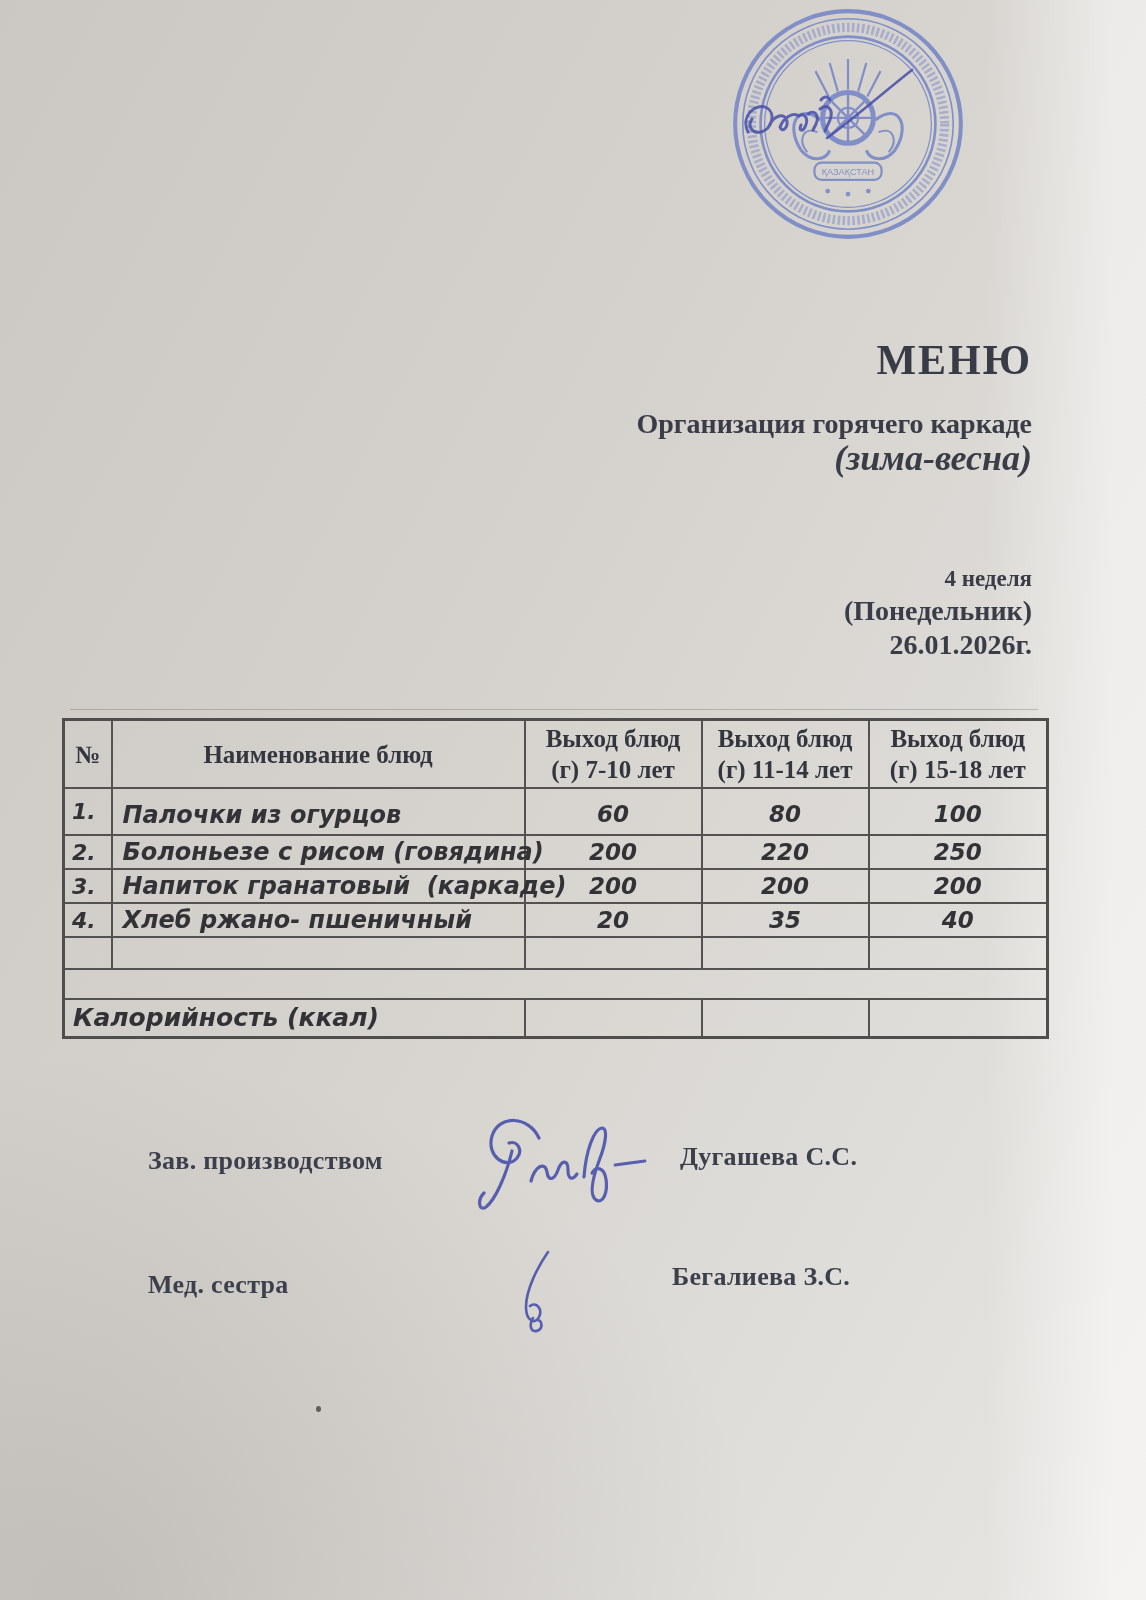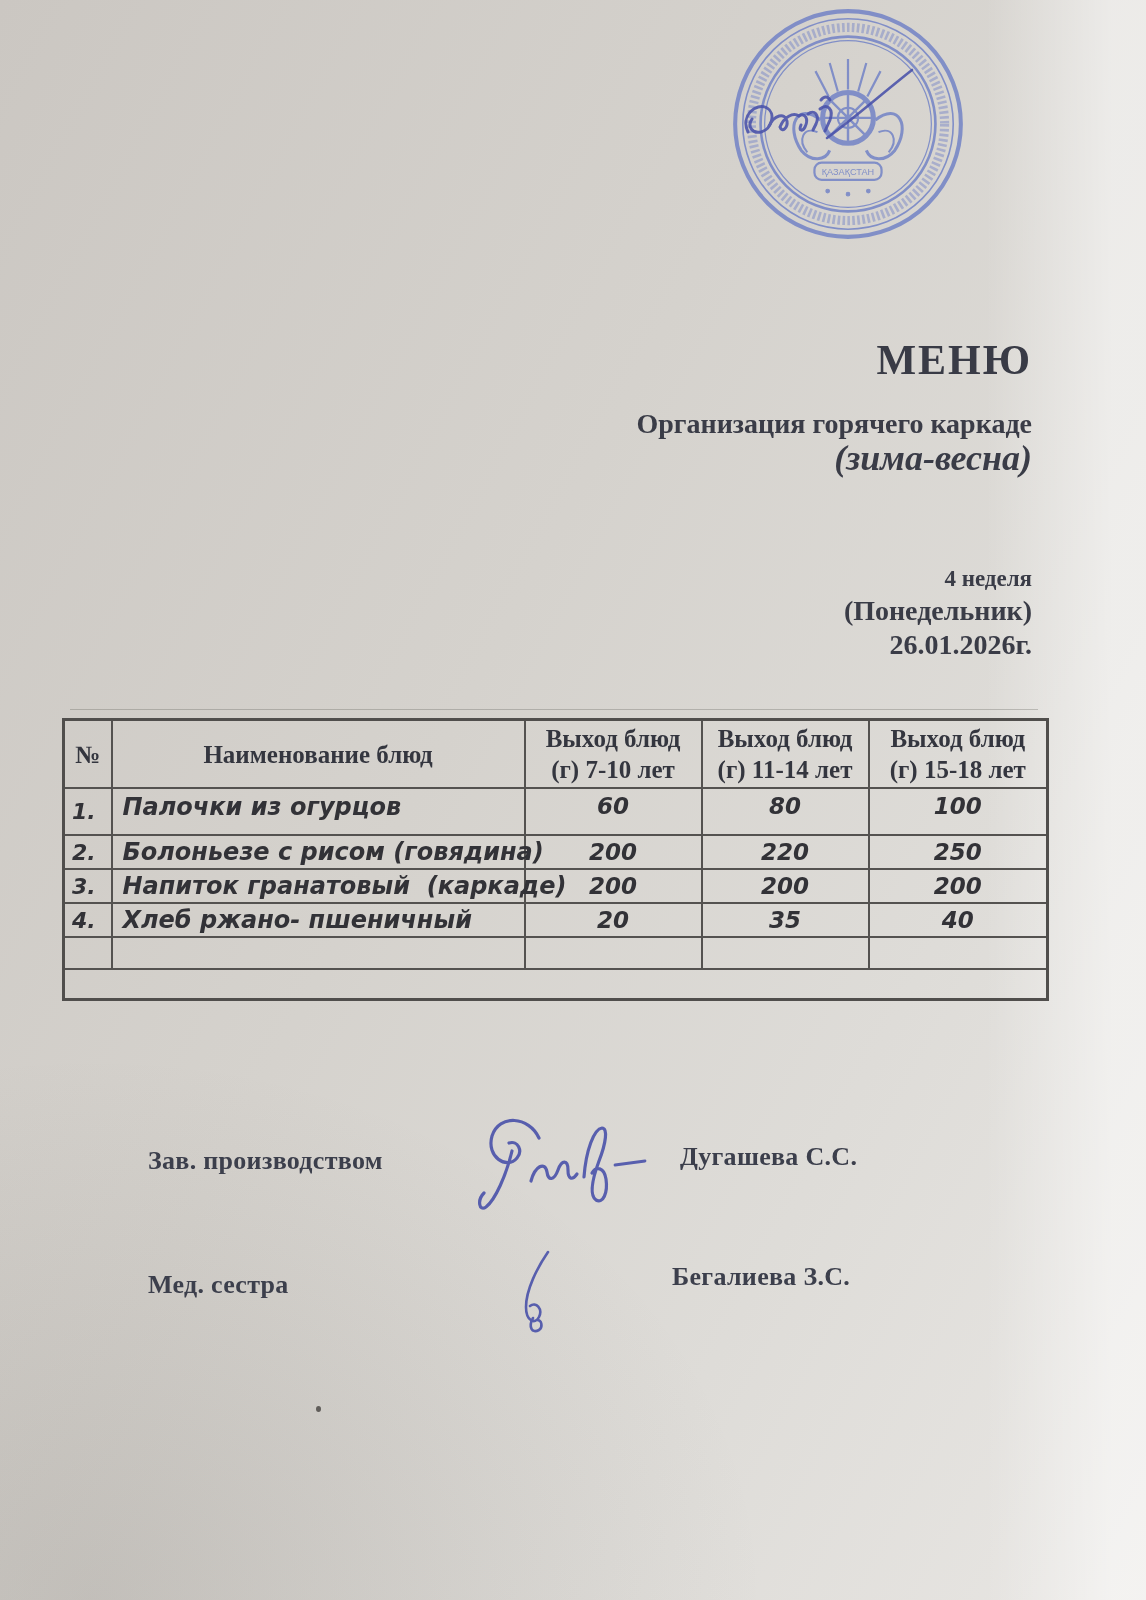--- a/index.html
+++ b/index.html
@@ -107,21 +107,21 @@
   td.num  { font-size: 22px; text-align: left; padding-left: 7px; }
   td.dish { font-size: 24px; text-align: left; padding-left: 10px; white-space: pre; }
   td.val  { font-size: 23px; text-align: center; }
   td.kcal { font-size: 25px; text-align: left; padding-left: 8px; }
 
   tr.r-tall  { height: 47px; }
   tr.r-std   { height: 34px; }
   tr.r-empty { height: 32px; }
   tr.r-merge { height: 30px; }
   tr.r-foot  { height: 38px; }
-  tr.r-tall td.dish, tr.r-tall td.val { vertical-align: top; padding-top: 4px; margin-left: 36px; }
+  tr.r-tall td.dish, tr.r-tall td.val { vertical-align: top; padding-top: 12px; margin-left: 36px; }
 
   
   .sign-row { position: absolute; font-size: 26px; color: #3c3f4c; letter-spacing: 0.3px; font-weight: bold; }
   #role-1 { left: 148px; top: 1146px; }
   #name-1 { left: 680px; top: 1142px; }
   #role-2 { left: 148px; top: 1270px; }
   #name-2 { left: 672px; top: 1262px; }
 
   .ink-dot {
     position: absolute;
@@ -250,20 +250,26 @@
     <tr class="r-empty">
       <td></td>
           <td></td>
       <td></td>
           <td></td>
       <td></td>
     </tr>
     <tr class="r-merge">
       <td colspan="5"></td>
     </tr>
+    <tr class="r-foot">
+      <td class="kcal" colspan="2">Калорийность (ккал)</td>
+      <td></td>
+      <td></td>
+      <td></td>
+    </tr>
   </tbody>
     </table>
 
   <div class="sign-row" id="role-1">Зав. производством</div>
   <div class="sign-row" id="name-1">Дугашева С.С.</div>
 
   <svg class="sig-svg" style="left:465px; top:1102px; width:200px; height:120px;" viewBox="0 0 200 120">
     <g fill="none" stroke="#4a52aa" stroke-width="3.2" stroke-linecap="round" opacity="0.9">
       <path d="M74,36 C64,14 34,12 27,34 C21,55 42,68 52,56 C58,49 53,38 44,41"></path>
       <path d="M47,49 C41,74 30,98 21,105 C14,110 12,98 19,91"></path>

